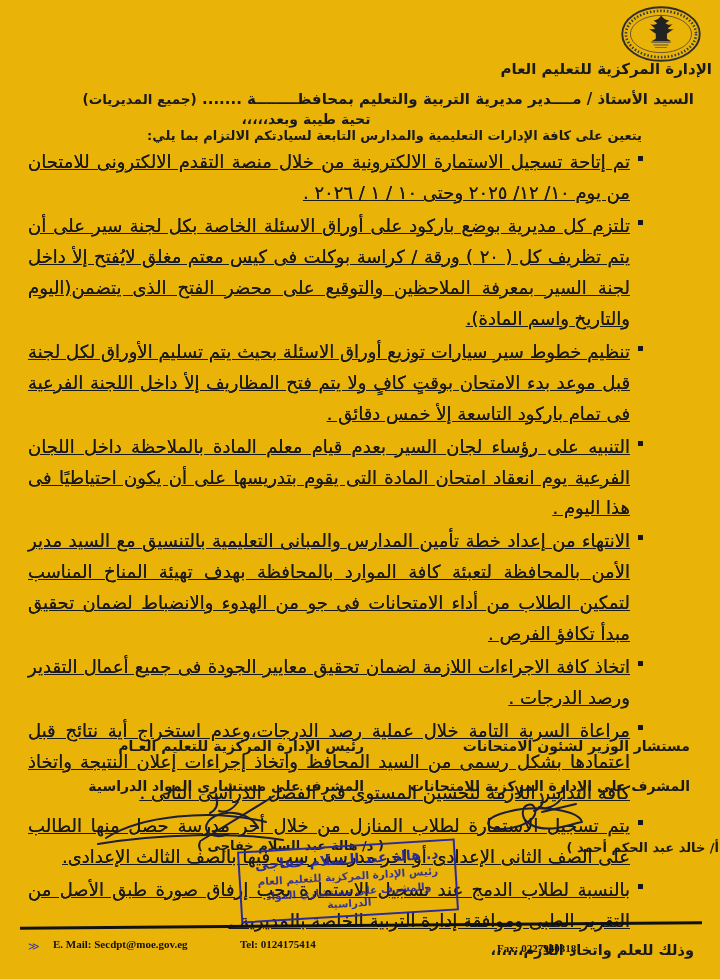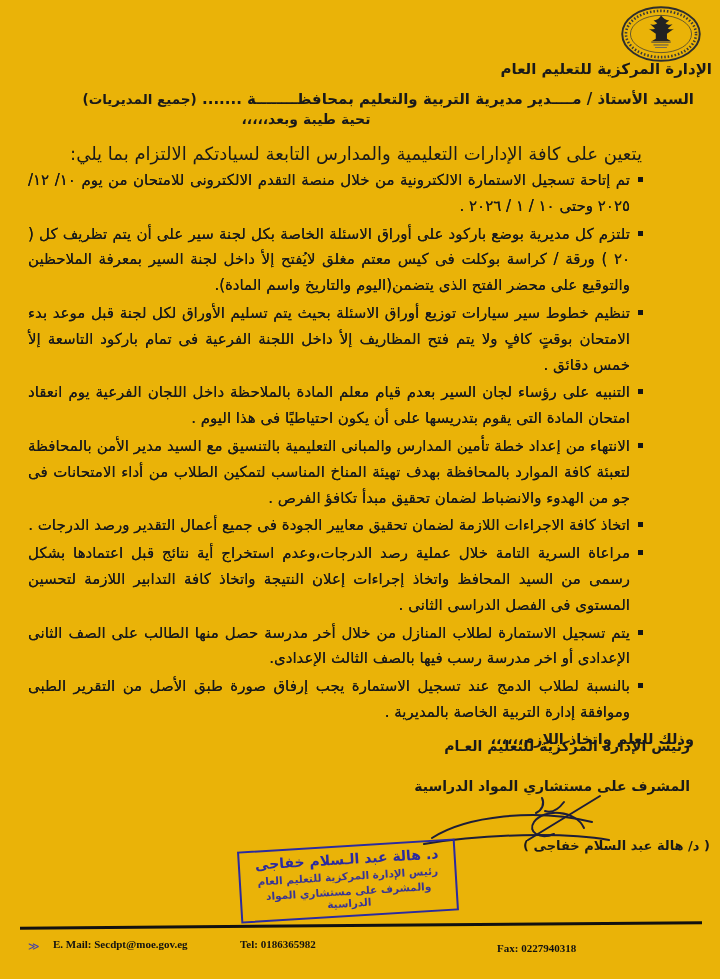--- a/index.html
+++ b/index.html
@@ -21,27 +21,28 @@
   .addressee .note { font-size:13.5px; }
   .greeting {
     font-size:14px; font-weight:bold; text-align:center;
     transform:translateX(-55px); margin-top:3px;
   }
   .intro {
     font-size:13.4px; line-height:1.92; text-align:justify;
     margin-top:5px; text-shadow:0 0 .4px currentColor;
   }
   .directive {
-    font-size:18px; font-weight:normal; margin:16px 52px 4px 0;
+    font-size:13px; font-weight:bold; margin:1px 52px 4px 0;
   }
   ul.bullets { list-style:none; margin:2px 50px 0 0; }
   ul.bullets li {
     position:relative; padding-right:14px; margin-bottom:2px;
-    font-size:15px; line-height:1.72; text-align:justify;
+    font-size:18px; line-height:1.72; text-align:justify;
     text-shadow:0 0 .4px currentColor;
+    text-decoration:underline;
   }
   ul.bullets li::before {
     content:""; position:absolute; right:1px; top:9px;
     width:5px; height:5px; background:#161616;
   }
   .closing {
     font-size:14.5px; font-weight:bold; text-align:right; margin-top:5px;
   }
   
   .sig-row {
@@ -143,20 +144,31 @@
           <span>بالنسبة لطلاب الدمج عند تسجيل الاستمارة يجب إرفاق صورة طبق الأصل من التقرير الطبى وموافقة إدارة التربية الخاصة بالمديرية .</span>
         </li>
 
       </ul>
 
     <div class="closing">وذلك للعلم واتخاذ اللازم،،،،،،</div>
   </div>
 
   <div class="sig-row">
 
+    <div class="sig-block sig-khaled">
+      <div class="t1">مستشار الوزير لشئون الامتحانات</div>
+      <div class="t2">المشرف على الإدارة المركزية للامتحانات</div>
+      <svg class="sig-scribble" width="170" height="62" viewBox="0 0 170 62" fill="none" stroke="#1d1d38" stroke-width="2" stroke-linecap="round">
+        <path d="M118 10 c-7 9 -16 12 -23 9"></path>
+        <path d="M97 6 c4 7 1 14 -7 17"></path>
+        <path d="M132 16 l-34 8"></path>
+        <path d="M138 34 c-4 -14 -52 -18 -82 -8 c-18 6 -14 16 2 15 c20 -1 36 -10 33 -20 c-2 -7 -11 -5 -12 2 c-2 11 12 20 34 17 c12 -2 22 -6 25 -6"></path>
+      </svg>
+      <div class="sig-name">(أ/ خالد عبد الحكم أحمد )</div>
+    </div>
 
     <div class="sig-block sig-hala">
       <div class="t1">رئيس الإدارة المركزية للتعليم العـام</div>
       <div class="t2">المشرف على مستشاري المواد الدراسية</div>
       <svg class="sig-scribble" width="230" height="64" viewBox="0 0 230 64" fill="none" stroke="#1d1d38" stroke-width="2" stroke-linecap="round">
         <path d="M150 14 c-6 8 -13 11 -19 9"></path>
         <path d="M128 10 c3 6 0 12 -6 15"></path>
         <path d="M170 40 c-8 -18 -40 -20 -50 -6 c-7 10 6 18 20 12"></path>
         <path d="M186 8 l-72 44"></path>
         <path d="M18 50 c34 -22 104 -30 160 -16"></path>
@@ -169,17 +181,17 @@
   <div class="stamp">
     <div class="s1">د. هالة عبد الـسلام خفاجى</div>
     <div class="s2">رئيس الإدارة المركزية للتعليم العام</div>
     <div class="s3">والمشرف على مستشاري المواد الدراسية</div>
   </div>
 
   <div class="footer-line"></div>
   <div class="scan-mark">≪</div>
   <div class="footer">
     <span class="f-email">E. Mail: Secdpt@moe.gov.eg</span>
-    <span class="f-tel">Tel: 0186365982</span>
+    <span class="f-tel">Tel: 0124175414</span>
     <span class="f-fax">Fax: 0227940318</span>
   </div>
 
 </div>
 
 </body></html>

